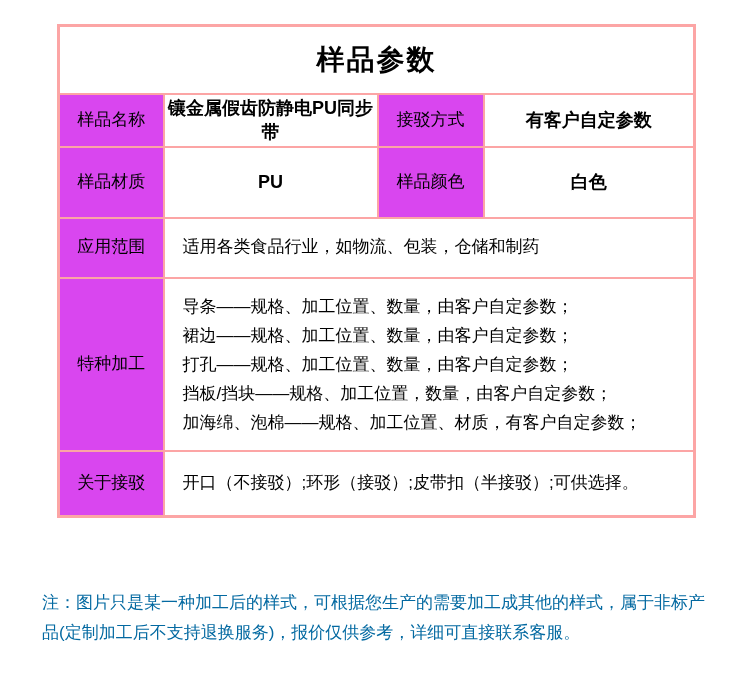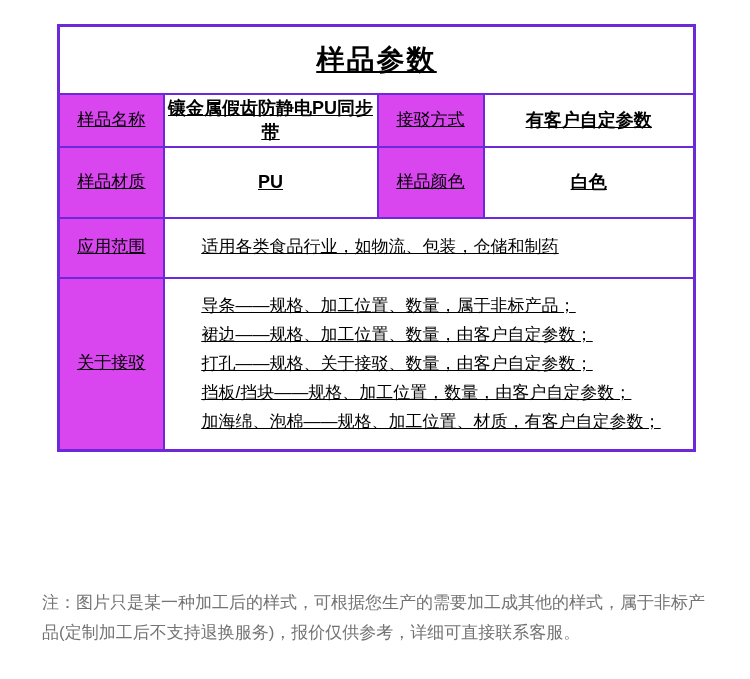--- a/index.html
+++ b/index.html
@@ -19,22 +19,21 @@
   }
   table.spec-table {
     position: absolute;
     left: 57px;
     top: 24px;
     width: 636px;
     border-collapse: collapse;
     table-layout: fixed;
   }
   table.spec-table, table.spec-table td {
-    border: 2px solid #6d28d9;
-    text-decoration: underline;
+    border: 2px solid #fca5a5;
   }
   table.spec-table { border-width: 3px; }
   td {
     vertical-align: middle;
     text-align: center;
     font-size: 17px;
     line-height: 1.35;
     overflow: hidden;
   }
   td.title-cell {
@@ -51,21 +50,21 @@
   td.value-bold {
     font-weight: bold;
     font-size: 18px;
   }
   td.value-center {
     text-align: center;
     font-weight: normal;
   }
   td.value-left {
     text-align: left;
-    padding-left: 37px;
+    padding-left: 18px;
     padding-right: 8px;
     font-weight: normal;
   }
   tr.r1 td { height: 53px; }
   tr.r2 td { height: 71px; }
   tr.r3 td { height: 65px; }
   tr.r4 td { height: 60px; }
   tr.r5 td { height: 173px; }
   tr.r6 td { height: 66px; }
   .proc-line {
@@ -74,21 +73,21 @@
     white-space: nowrap;
   }
   .note {
     position: absolute;
     left: 42px;
     top: 588px;
     width: 668px;
     font-size: 17px;
     line-height: 30px;
     text-align: left;
-    color: #737373;
+    color: #0369a1;
   }
 </style>
 </head>
 <body>
 
 <div class="page">
 
   <table class="spec-table">
     <colgroup>
       <col style="width:105px">
@@ -115,28 +114,32 @@
         <td class="value-bold">白色</td>
       </tr>
 
 
       <tr class="r4">
         <td class="label-cell">应用范围</td>
         <td class="value-left" colspan="3">适用各类食品行业，如物流、包装，仓储和制药</td>
       </tr>
 
       <tr class="r5">
-        <td class="label-cell">关于接驳</td>
+        <td class="label-cell">特种加工</td>
         <td class="value-left" colspan="3">
-          <span class="proc-line">导条——规格、加工位置、数量，属于非标产品；</span>
+          <span class="proc-line">导条——规格、加工位置、数量，由客户自定参数；</span>
           <span class="proc-line">裙边——规格、加工位置、数量，由客户自定参数；</span>
-          <span class="proc-line">打孔——规格、关于接驳、数量，由客户自定参数；</span>
+          <span class="proc-line">打孔——规格、加工位置、数量，由客户自定参数；</span>
           <span class="proc-line">挡板/挡块——规格、加工位置，数量，由客户自定参数；</span>
           <span class="proc-line">加海绵、泡棉——规格、加工位置、材质，有客户自定参数；</span>
         </td>
       </tr>
 
+      <tr class="r6">
+        <td class="label-cell">关于接驳</td>
+        <td class="value-left" colspan="3">开口（不接驳）;环形（接驳）;皮带扣（半接驳）;可供选择。</td>
+      </tr>
     </tbody>
   </table>
 
   <p class="note">注：图片只是某一种加工后的样式，可根据您生产的需要加工成其他的样式，属于非标产品(定制加工后不支持退换服务)，报价仅供参考，详细可直接联系客服。</p>
 
 </div>
 
 </body></html>

